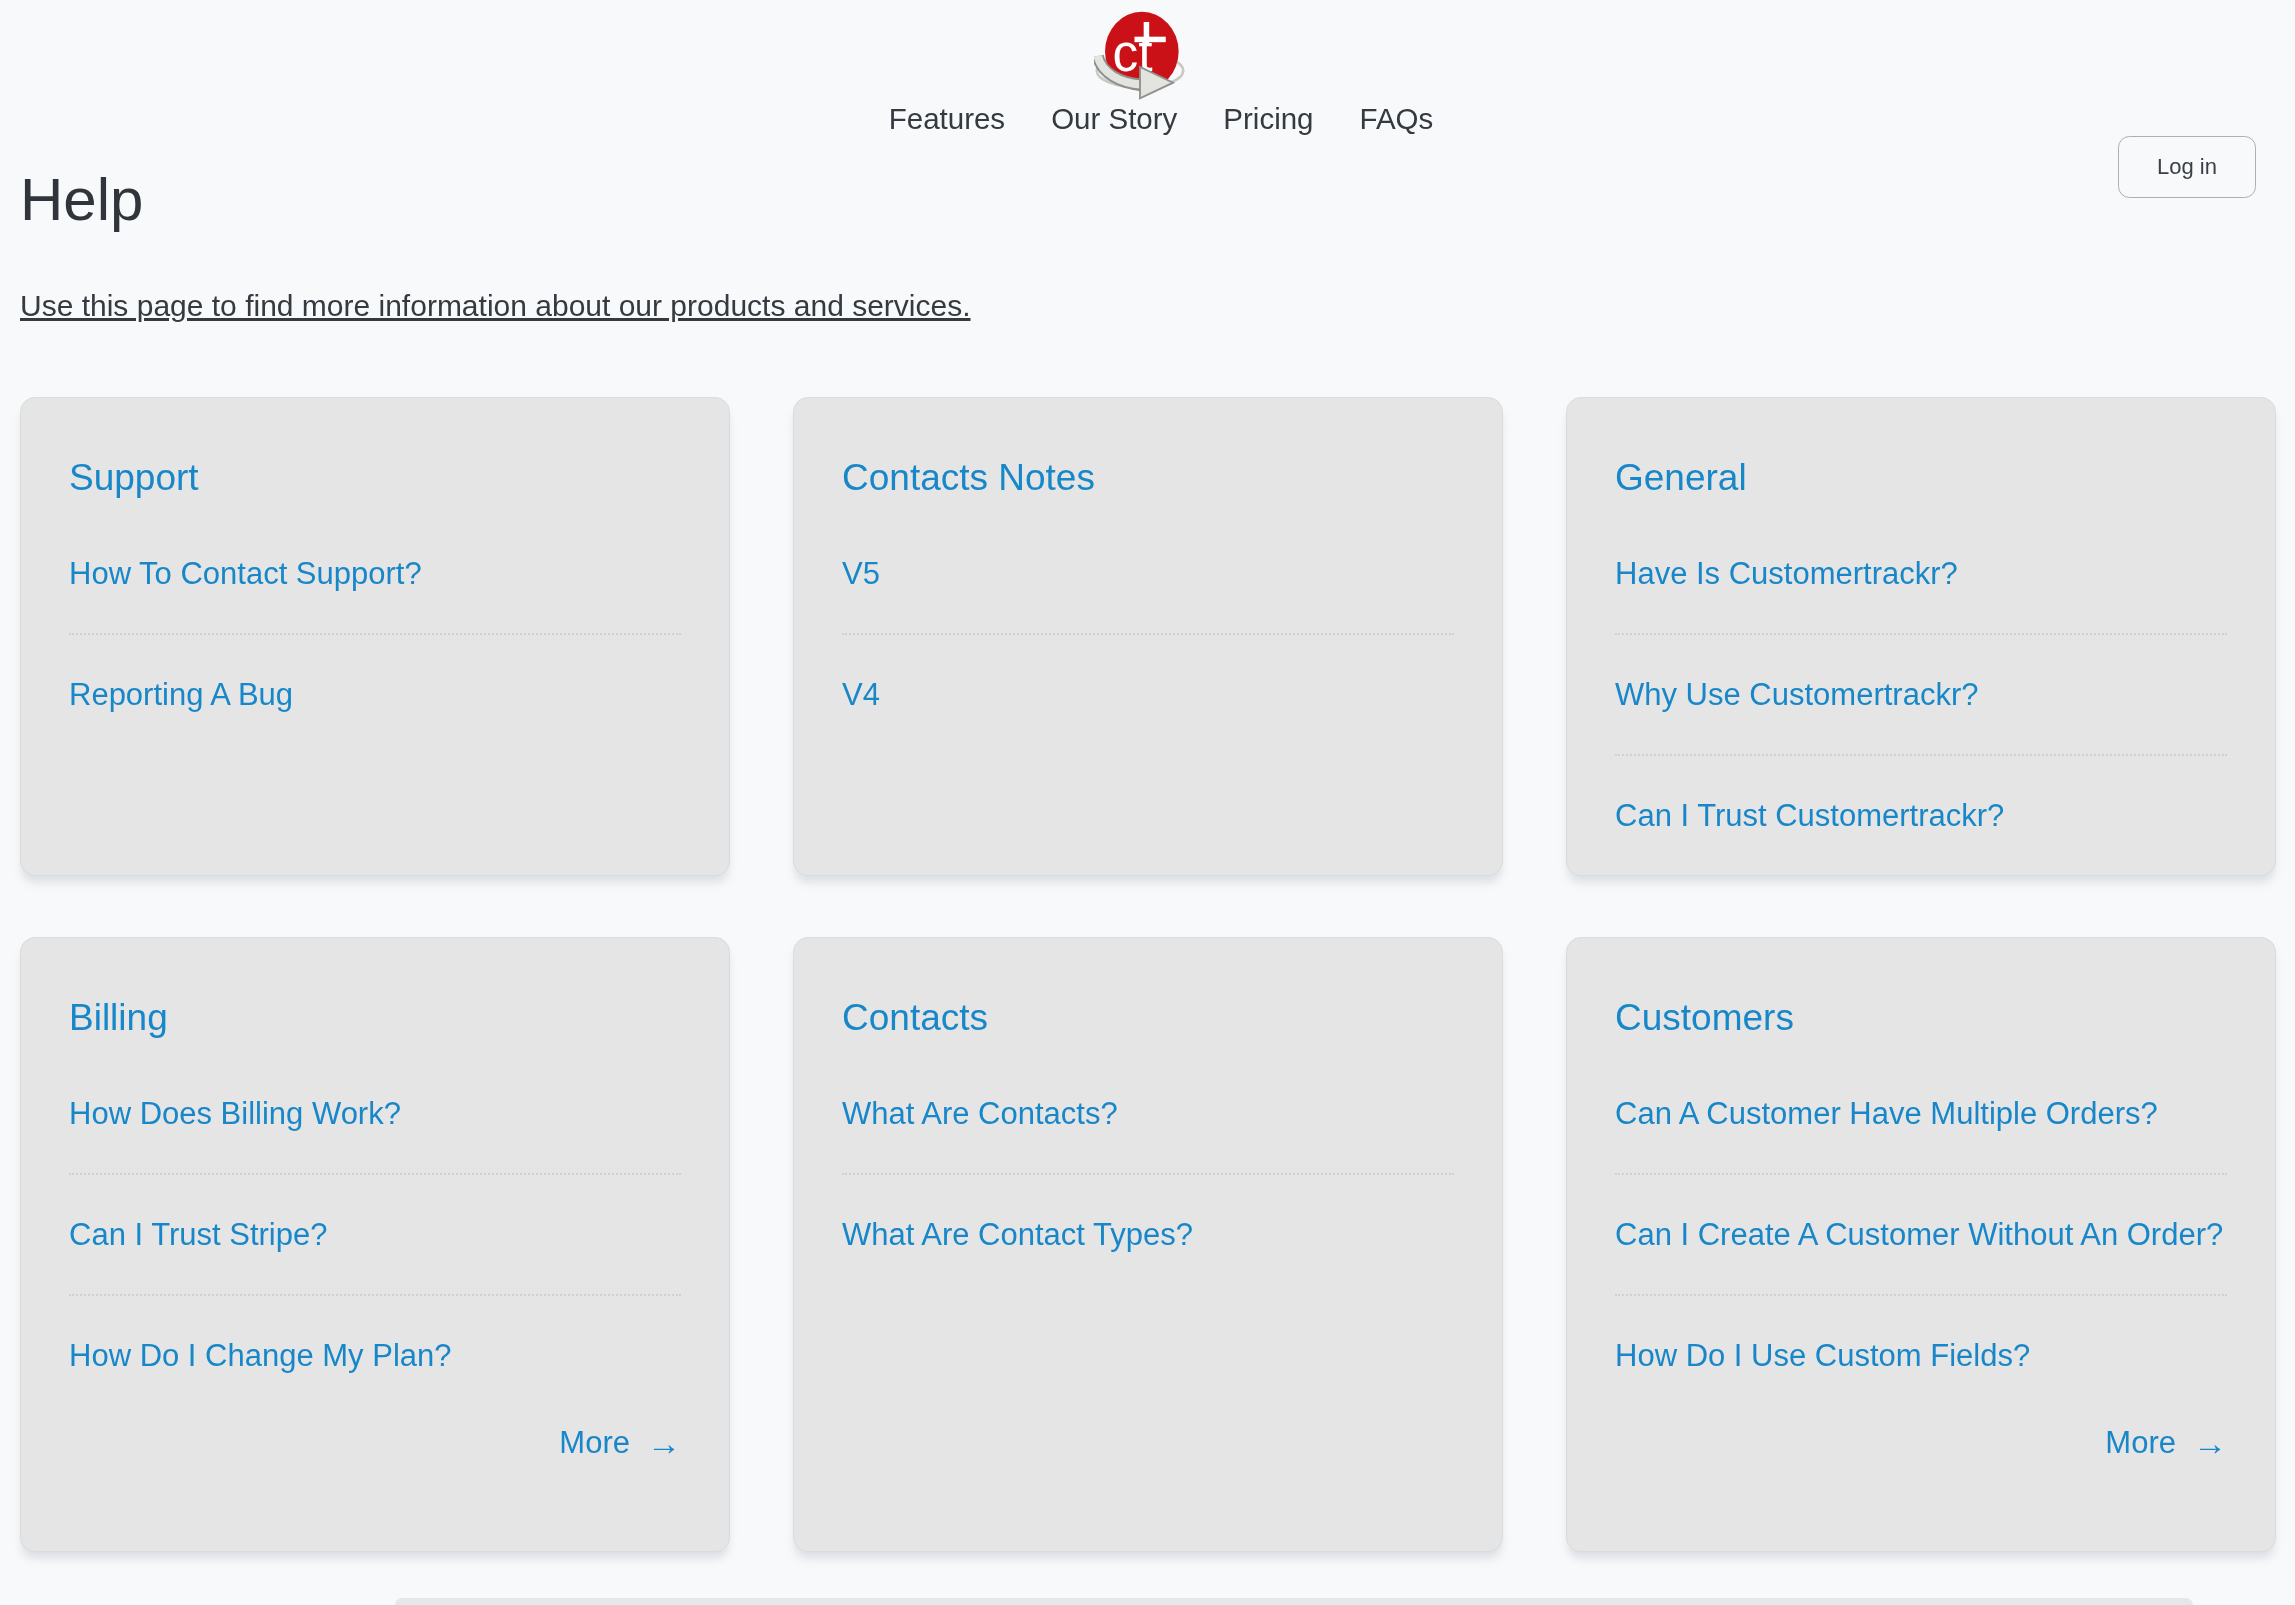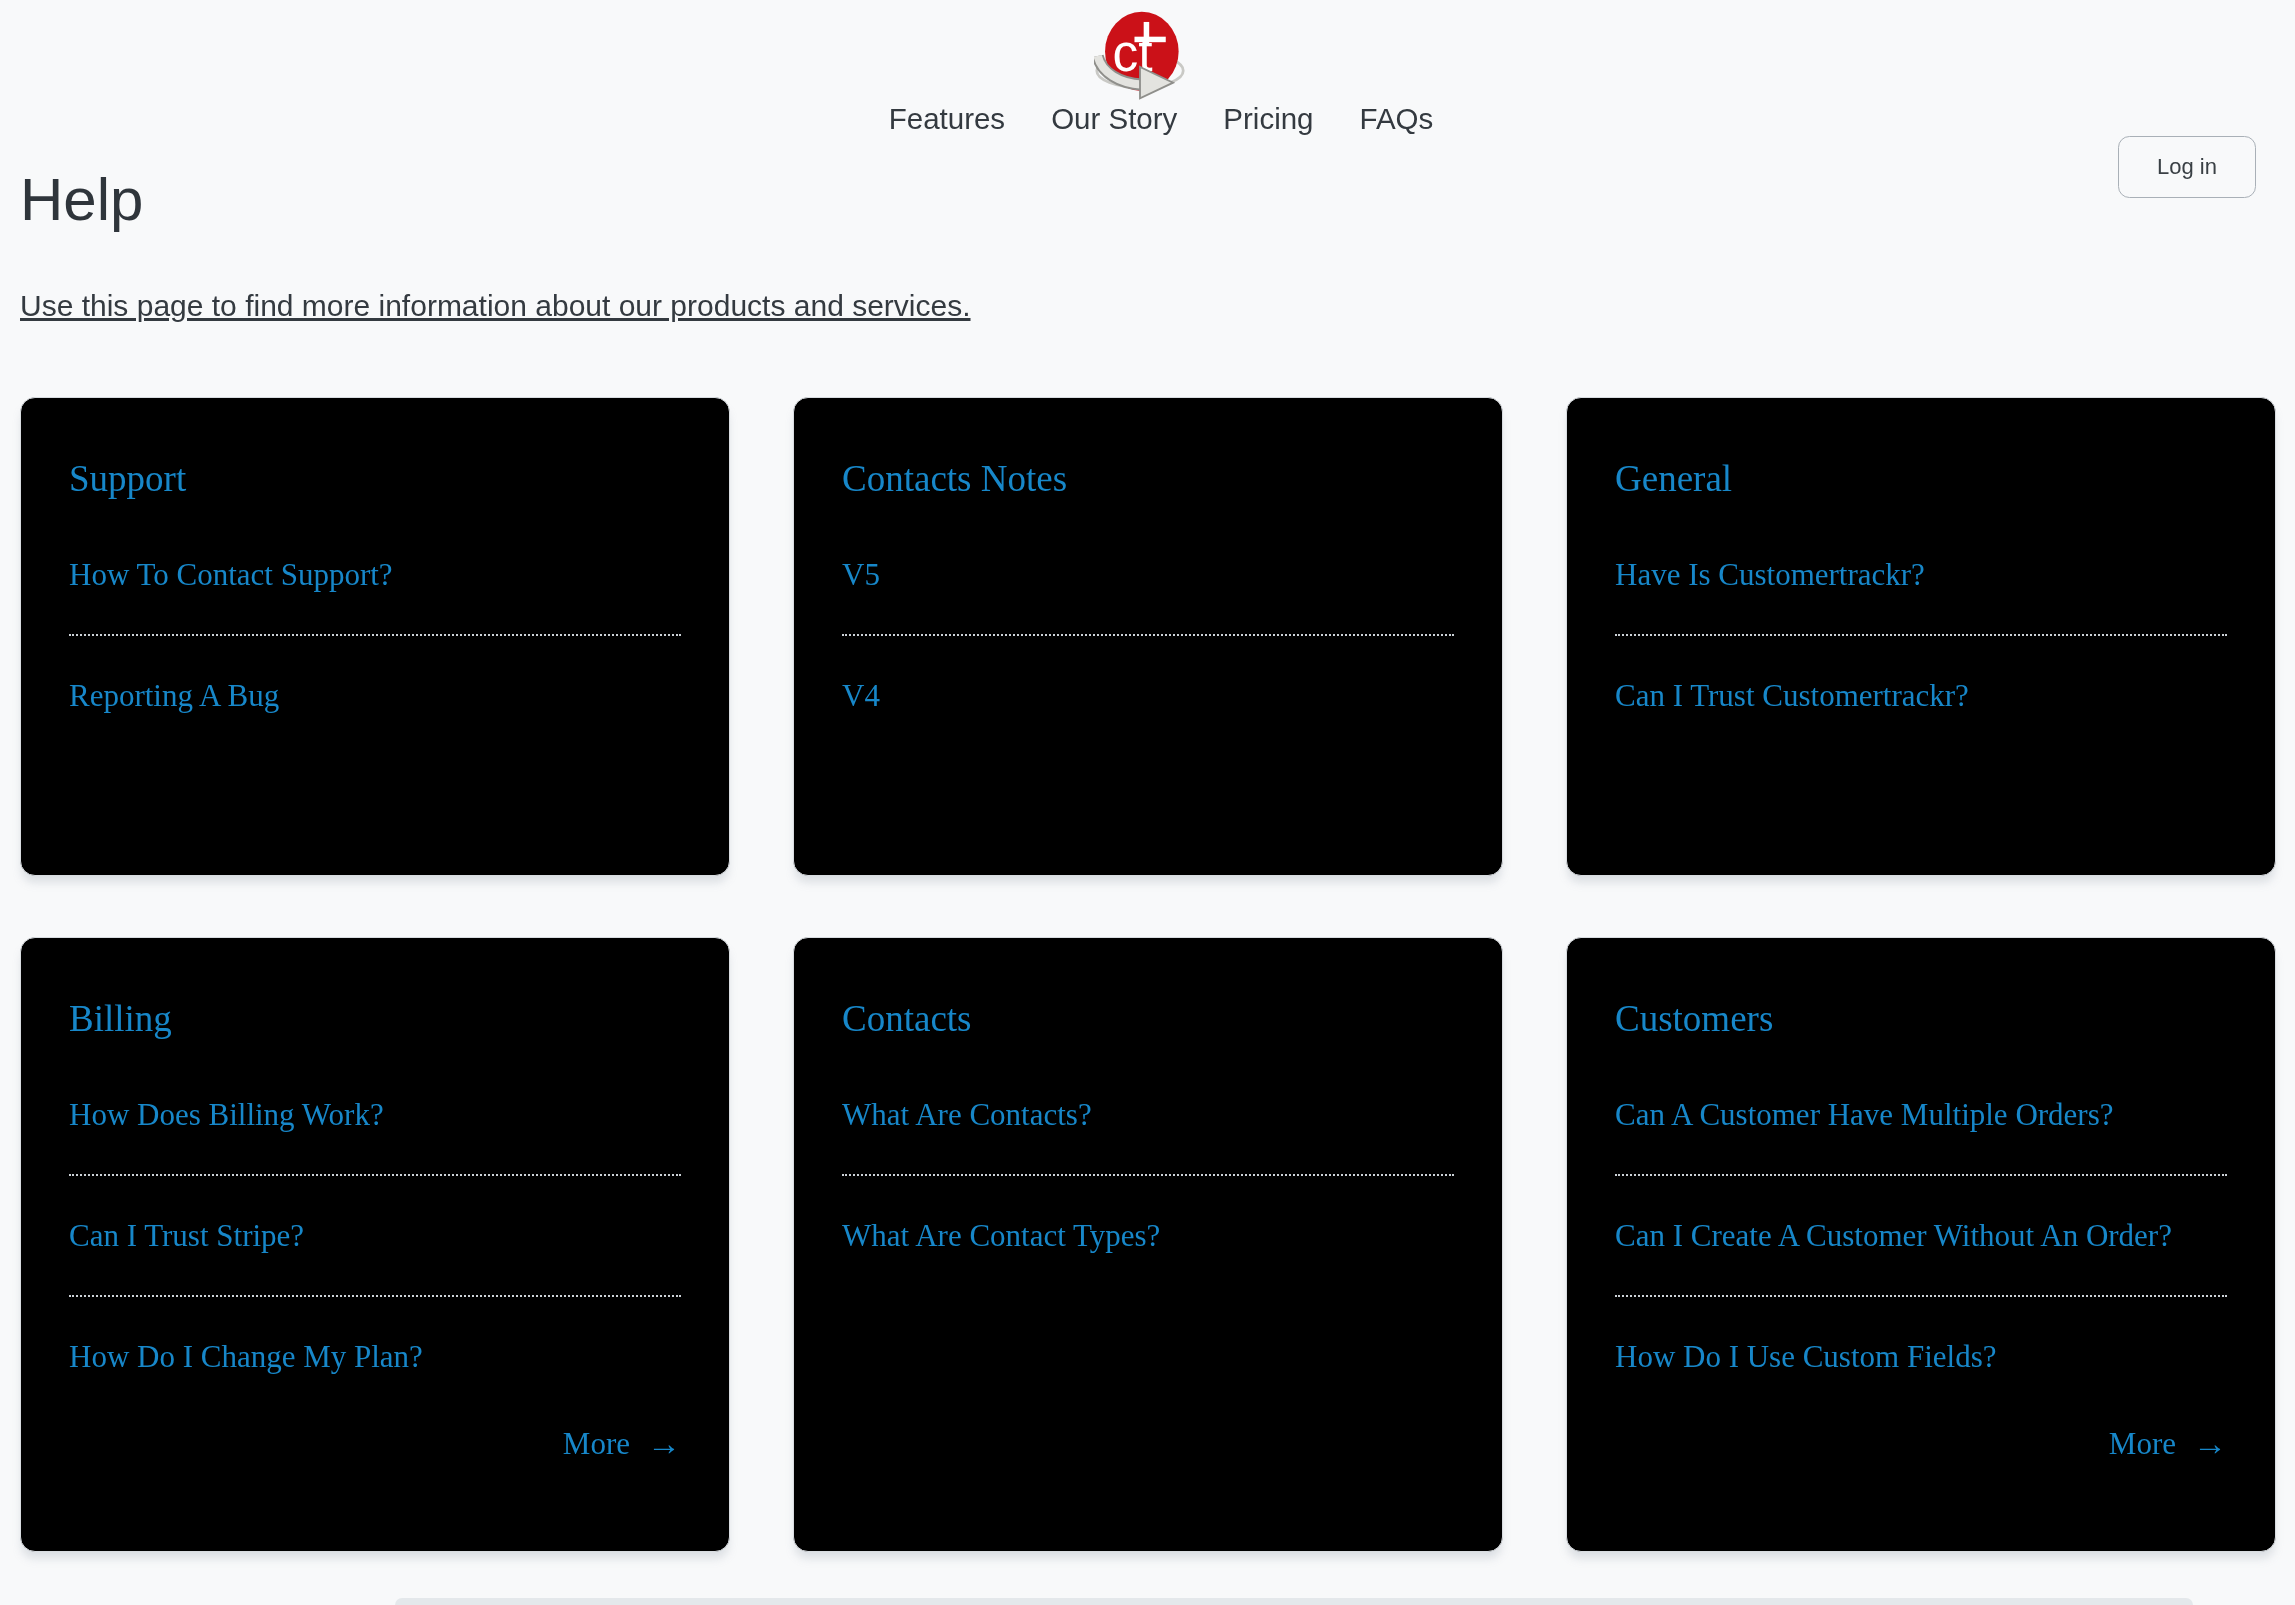--- a/index.html
+++ b/index.html
@@ -66,28 +66,27 @@
   
   .cards-grid {
     display: grid;
     grid-template-columns: repeat(3, 1fr);
     grid-template-rows: 479px 615px;
     column-gap: 63px;
     row-gap: 61px;
     margin-top: 74px;
   }
   .help-card {
-    background: #000000;
+    background: #e5e5e5;
     border: 1.9px solid #d8dce0;
     border-radius: 15px;
     padding: 42px 48px 0;
     box-sizing: border-box;
     box-shadow: 0 8.6px 9.5px -2.9px rgba(140, 152, 164, 0.28);
     overflow: hidden;
-    font-family: Liberation Serif, serif;
   }
   .card-title {
     font-size: 37px;
     font-weight: 500;
     color: #1787c9;
     margin-top: 17px;
   }
   .card-links { margin-top: 15px; }
   .card-link {
     display: block;
@@ -172,20 +171,21 @@
       <div class="card-links">
         <a class="card-link">V5</a>
         <a class="card-link">V4</a>
       </div>
     </section>
 
     <section class="help-card">
       <div class="card-title">General</div>
       <div class="card-links">
         <a class="card-link">Have Is Customertrackr?</a>
+        <a class="card-link">Why Use Customertrackr?</a>
         <a class="card-link">Can I Trust Customertrackr?</a>
       </div>
     </section>
 
     <section class="help-card">
       <div class="card-title">Billing</div>
       <div class="card-links">
         <a class="card-link">How Does Billing Work?</a>
         <a class="card-link">Can I Trust Stripe?</a>
         <a class="card-link">How Do I Change My Plan?</a>

